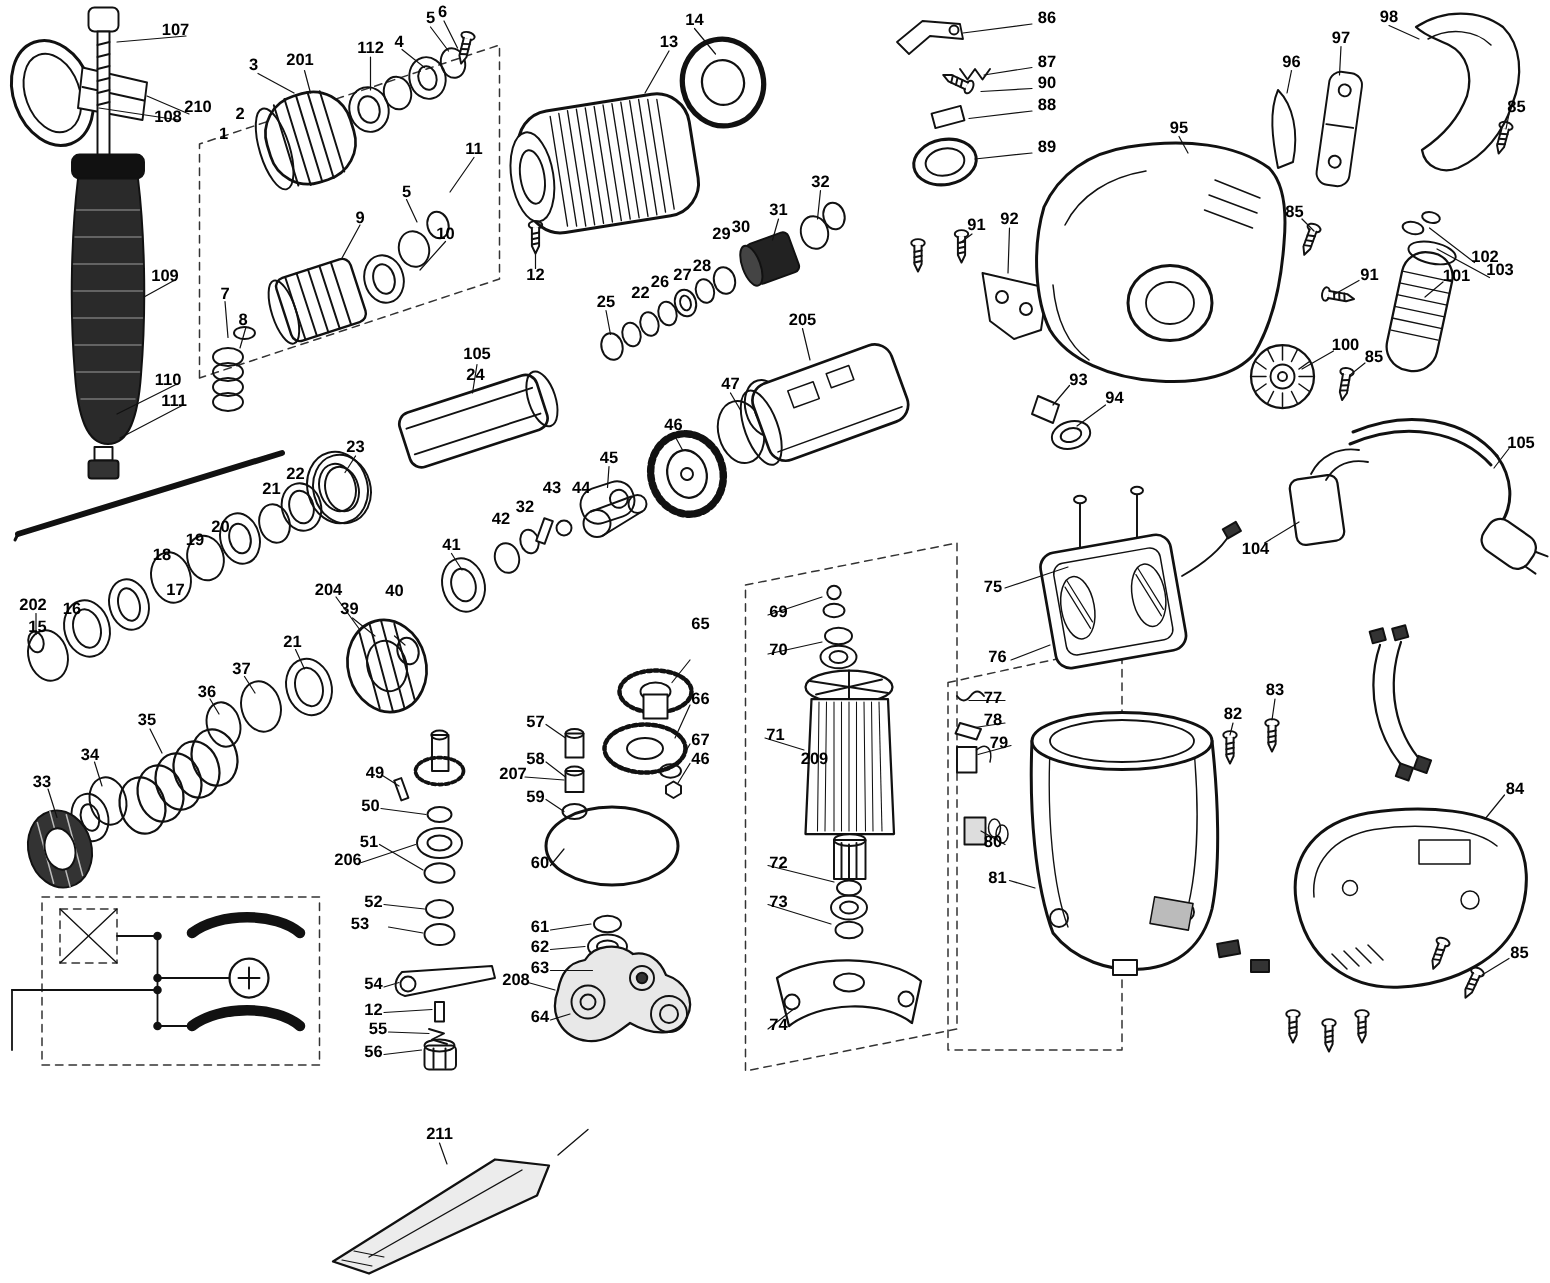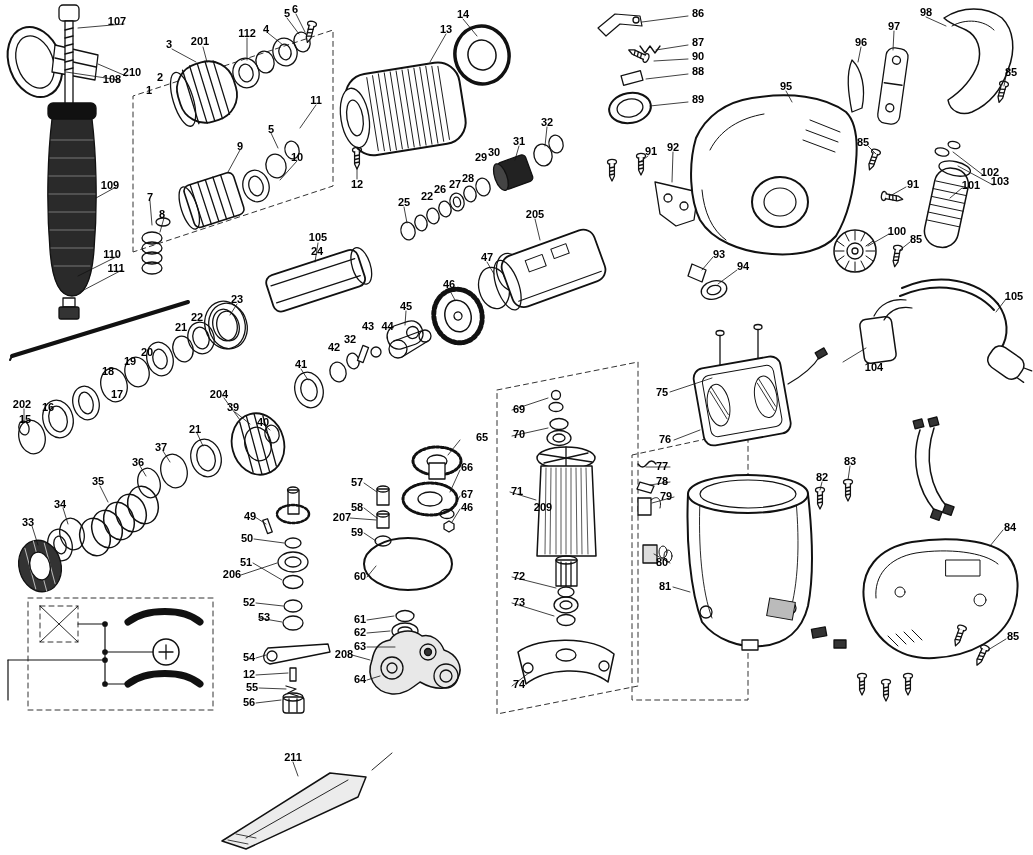--- a/index.html
+++ b/index.html
@@ -690,50 +690,50 @@
       <span class="part-label" style="left: 25px; top: 419px;">15</span>
       <span class="part-label" style="left: 22px; top: 404px;">202</span>
       <span class="part-label" style="left: 219px; top: 394px;">204</span>
       <span class="part-label" style="left: 233px; top: 407px;">39</span>
       <span class="part-label" style="left: 195px; top: 429px;">21</span>
       <span class="part-label" style="left: 161px; top: 447px;">37</span>
       <span class="part-label" style="left: 138px; top: 462px;">36</span>
       <span class="part-label" style="left: 98px; top: 481px;">35</span>
       <span class="part-label" style="left: 60px; top: 504px;">34</span>
       <span class="part-label" style="left: 28px; top: 522px;">33</span>
-      <span class="part-label" style="left: 263px; top: 422px;">40</span>
+      <span class="part-label" style="left: 263px; top: 395px;">40</span>
       <span class="part-label" style="left: 301px; top: 364px;">41</span>
       <span class="part-label" style="left: 334px; top: 347px;">42</span>
       <span class="part-label" style="left: 350px; top: 339px;">32</span>
       <span class="part-label" style="left: 368px; top: 326px;">43</span>
       <span class="part-label" style="left: 379px; top: 326px; padding-left: 17px;">44</span>
       <span class="part-label" style="left: 406px; top: 306px;">45</span>
       <span class="part-label" style="left: 449px; top: 284px;">46</span>
       <span class="part-label" style="left: 487px; top: 257px;">47</span>
       <span class="part-label" style="left: 250px; top: 516px;">49</span>
       <span class="part-label" style="left: 247px; top: 538px;">50</span>
       <span class="part-label" style="left: 246px; top: 562px;">51</span>
       <span class="part-label" style="left: 232px; top: 574px;">206</span>
       <span class="part-label" style="left: 249px; top: 602px;">52</span>
-      <span class="part-label" style="left: 264px; top: 617px; text-align: center;">53</span>
+      <span class="part-label" style="left: 240px; top: 617px; text-align: center;">53</span>
       <span class="part-label" style="left: 249px; top: 657px;">54</span>
       <span class="part-label" style="left: 249px; top: 674px;">12</span>
       <span class="part-label" style="left: 252px; top: 687px;">55</span>
       <span class="part-label" style="left: 249px; top: 702px;">56</span>
       <span class="part-label" style="left: 357px; top: 482px;">57</span>
       <span class="part-label" style="left: 357px; top: 507px;">58</span>
       <span class="part-label" style="left: 357px; top: 532px;">59</span>
       <span class="part-label" style="left: 360px; top: 576px;">60</span>
       <span class="part-label" style="left: 360px; top: 619px;">61</span>
       <span class="part-label" style="left: 360px; top: 632px;">62</span>
       <span class="part-label" style="left: 360px; top: 646px;">63</span>
       <span class="part-label" style="left: 360px; top: 679px;">64</span>
       <span class="part-label" style="left: 342px; top: 517px;">207</span>
       <span class="part-label" style="left: 344px; top: 654px;">208</span>
-      <span class="part-label" style="left: 467px; top: 437px; margin-left: 15px;">65</span>
+      <span class="part-label" style="left: 467px; top: 417px;">65</span>
       <span class="part-label" style="left: 467px; top: 467px;">66</span>
       <span class="part-label" style="left: 467px; top: 494px;">67</span>
       <span class="part-label" style="left: 467px; top: 507px;">46</span>
       <span class="part-label" style="left: 519px; top: 409px;">69</span>
       <span class="part-label" style="left: 519px; top: 434px;">70</span>
       <span class="part-label" style="left: 517px; top: 491px;">71</span>
       <span class="part-label" style="left: 519px; top: 576px;">72</span>
       <span class="part-label" style="left: 519px; top: 602px;">73</span>
       <span class="part-label" style="left: 519px; top: 684px;">74</span>
       <span class="part-label" style="left: 504px; top: 507px; margin-left: 39px;">209</span>
@@ -752,21 +752,21 @@
       <span class="part-label" style="left: 894px; top: 26px;">97</span>
       <span class="part-label" style="left: 926px; top: 12px;">98</span>
       <span class="part-label" style="left: 1011px; top: 72px;">85</span>
       <span class="part-label" style="left: 863px; top: 142px;">85</span>
       <span class="part-label" style="left: 913px; top: 184px;">91</span>
       <span class="part-label" style="left: 897px; top: 231px;">100</span>
       <span class="part-label" style="left: 916px; top: 239px;">85</span>
       <span class="part-label" style="left: 971px; top: 185px;">101</span>
       <span class="part-label" style="left: 990px; top: 172px;">102</span>
       <span class="part-label" style="left: 1000px; top: 181px;">103</span>
-      <span class="part-label" style="left: 837px; top: 367px; margin-left: 37px;">104</span>
+      <span class="part-label" style="left: 837px; top: 367px;">104</span>
       <span class="part-label" style="left: 1014px; top: 296px;">105</span>
       <span class="part-label" style="left: 662px; top: 392px;">75</span>
       <span class="part-label" style="left: 665px; top: 439px;">76</span>
       <span class="part-label" style="left: 662px; top: 466px;">77</span>
       <span class="part-label" style="left: 662px; top: 481px;">78</span>
       <span class="part-label" style="left: 666px; top: 496px;">79</span>
       <span class="part-label" style="left: 662px; top: 562px;">80</span>
       <span class="part-label" style="left: 665px; top: 586px;">81</span>
       <span class="part-label" style="left: 822px; top: 477px;">82</span>
       <span class="part-label" style="left: 850px; top: 461px;">83</span>

